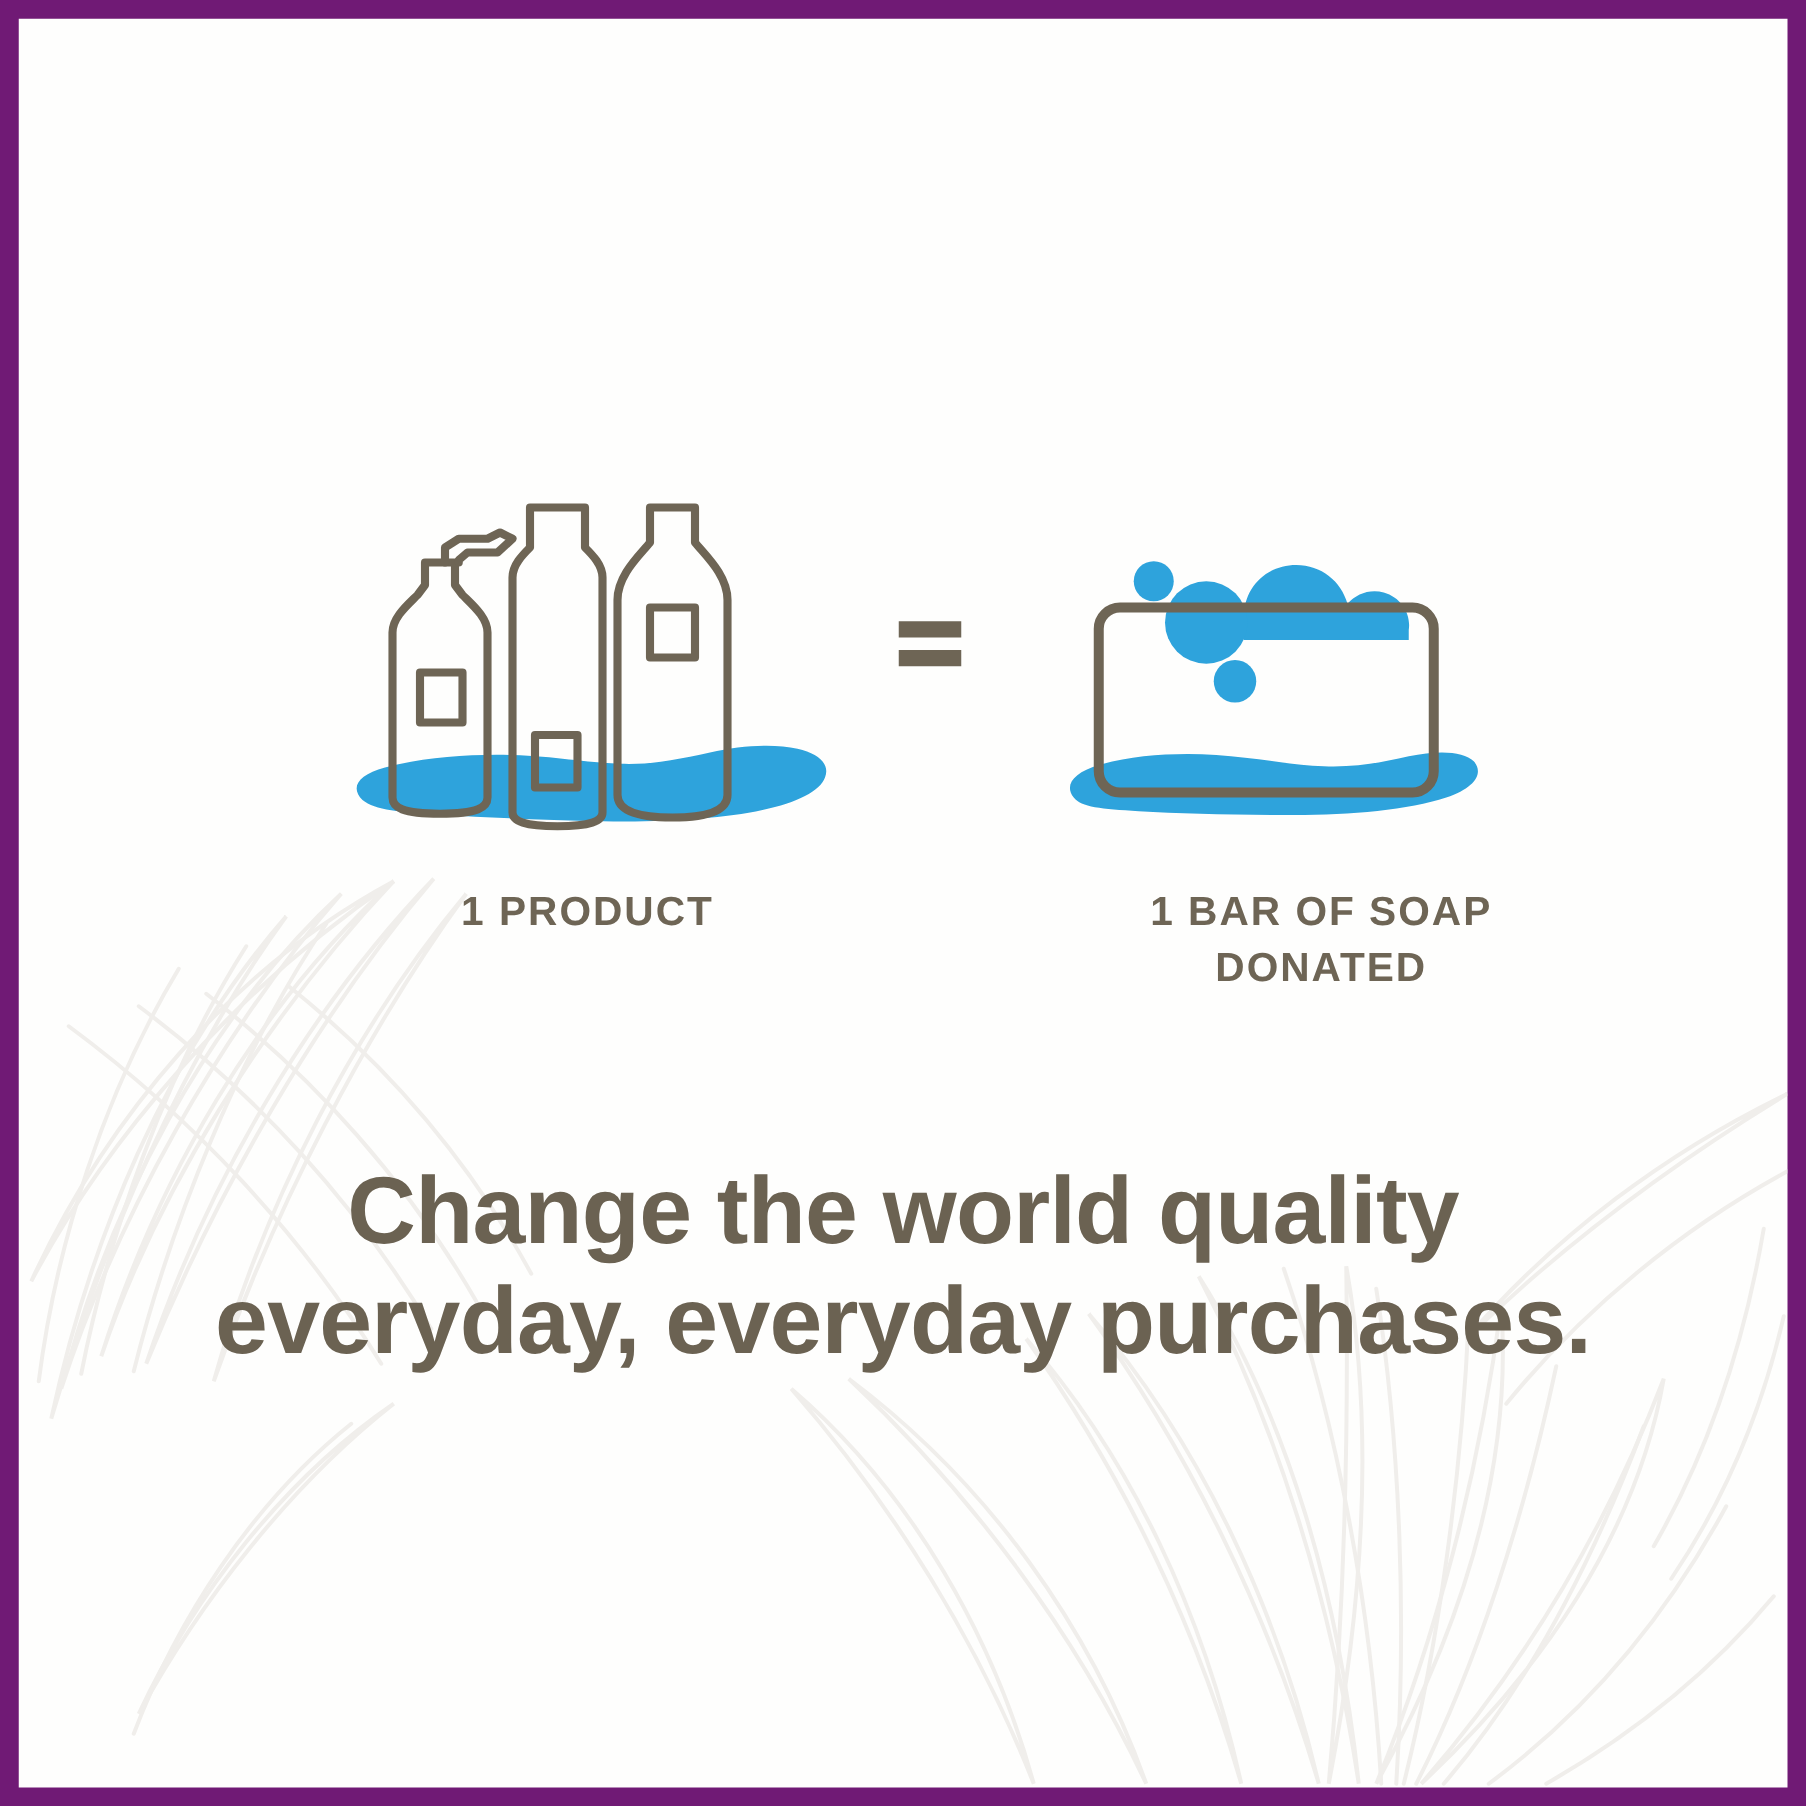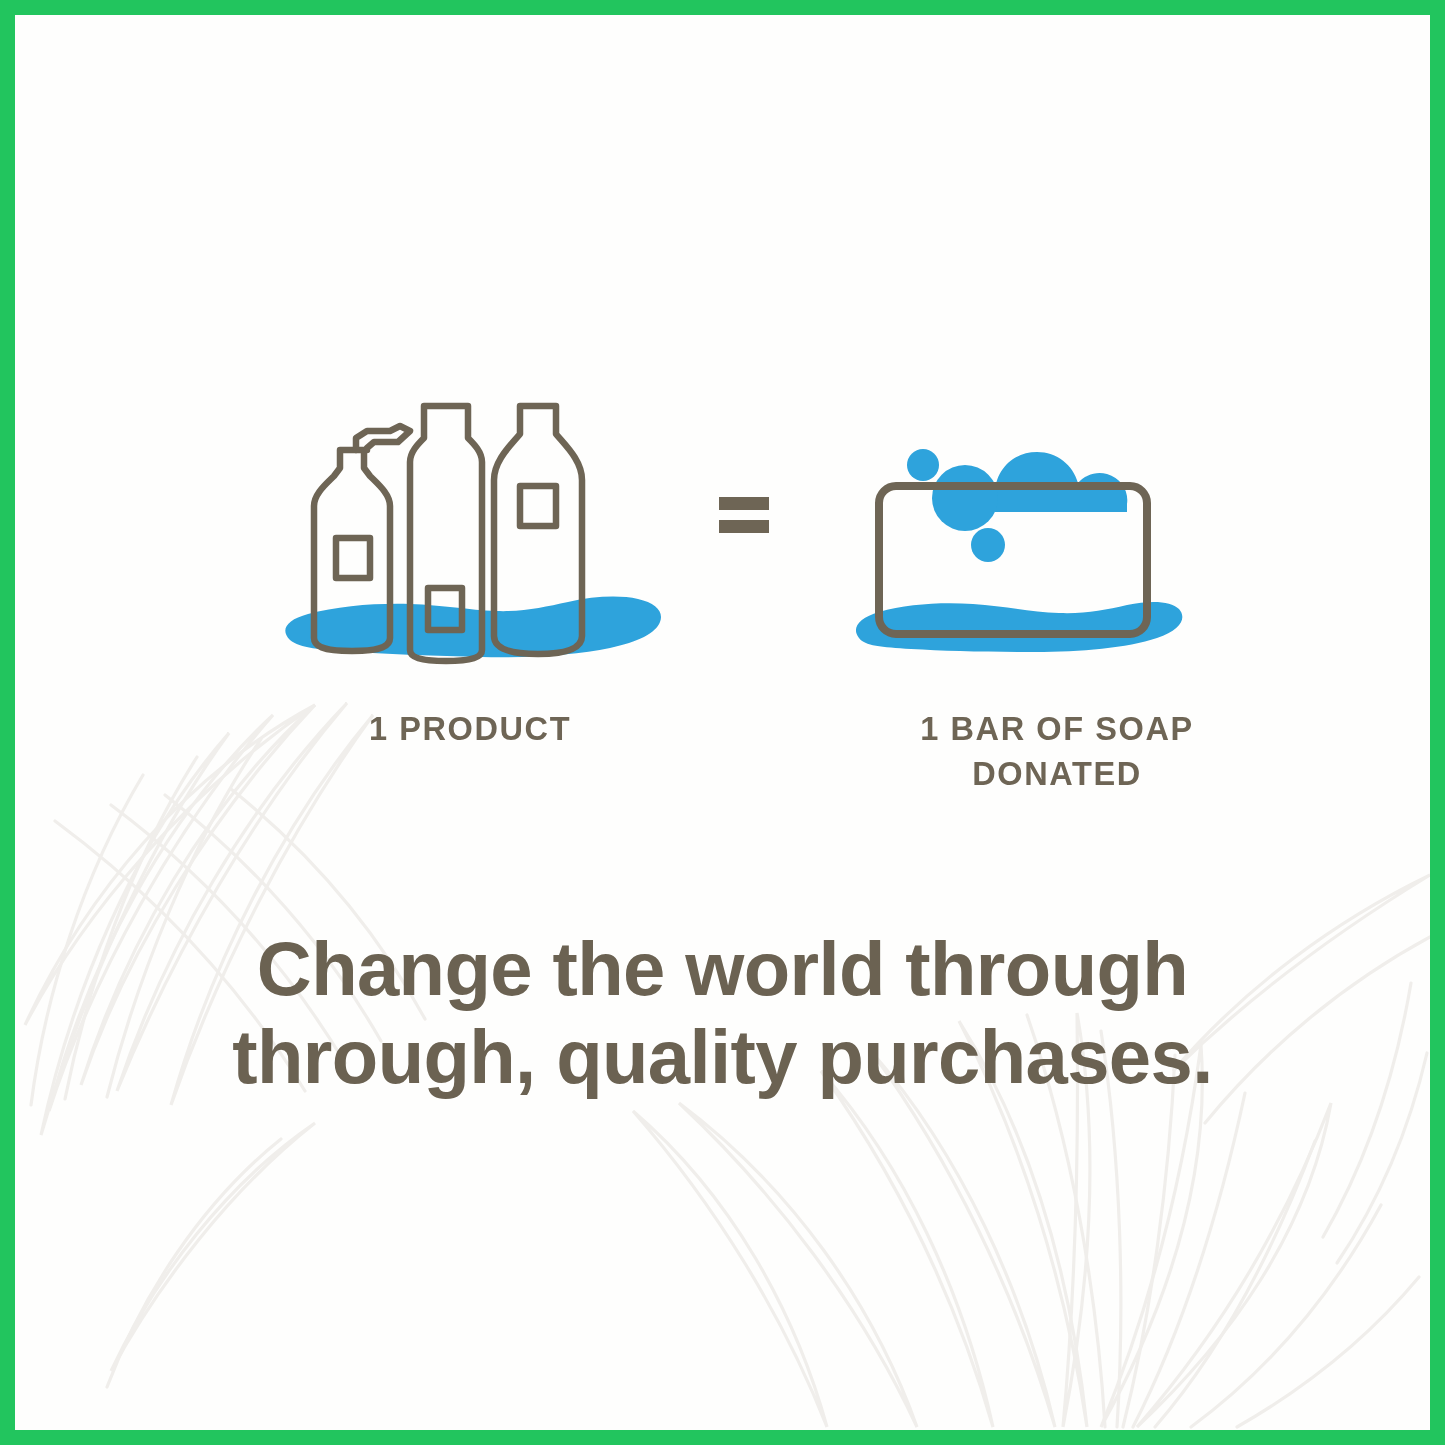--- a/index.html
+++ b/index.html
@@ -5,21 +5,21 @@
   html, body {
     margin: 0;
     padding: 0;
     background: #ffffff;
   }
 
   #canvas {
     position: relative;
     width: 1445px;
     height: 1445px;
-    background: #22c55e;
+    background: #701a75;
     overflow: hidden;
     font-family: "Liberation Sans", sans-serif;
   }
 
   
   #panel {
     position: absolute;
     left: 15px;
     top: 15px;
     width: 1415px;
@@ -237,18 +237,18 @@
       <div id="caption-left" class="caption">
         <span class="cap-line">1 PRODUCT</span>
       </div>
       <div id="caption-right" class="caption">
         <span class="cap-line">1 BAR OF SOAP</span>
         <span class="cap-line">DONATED</span>
       </div>
     </div>
 
     <div id="headline">
-      <span class="hl-line">Change the world through</span>
-      <span class="hl-line">through, quality purchases.</span>
+      <span class="hl-line">Change the world quality</span>
+      <span class="hl-line">everyday, everyday purchases.</span>
     </div>
 
   </div>
 </div>
 
 </body></html>

